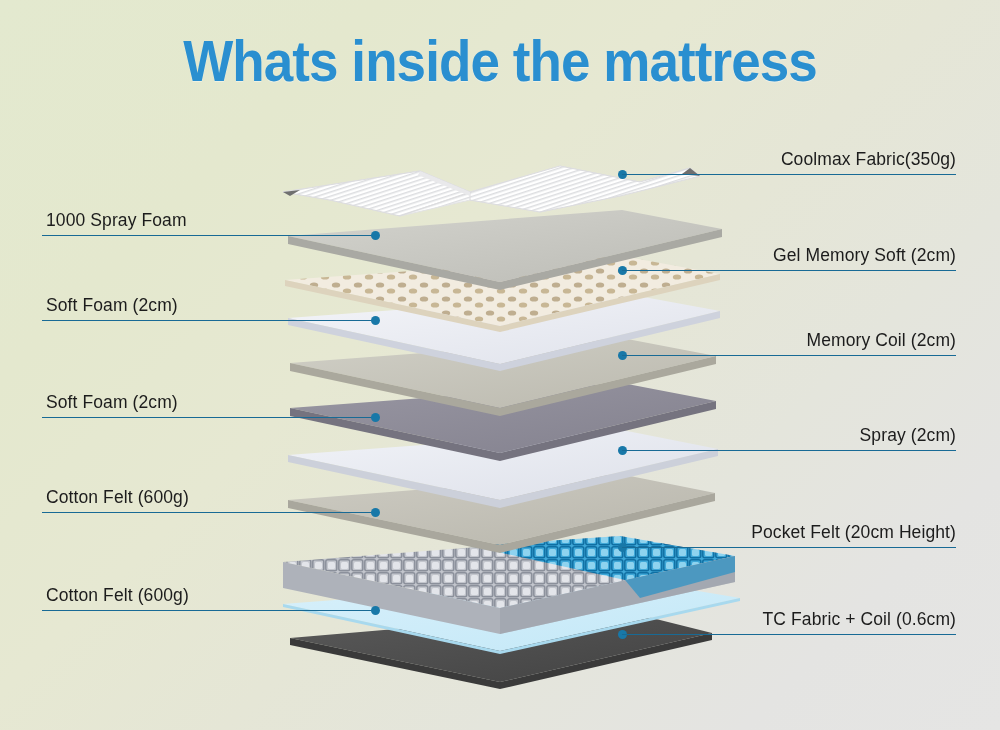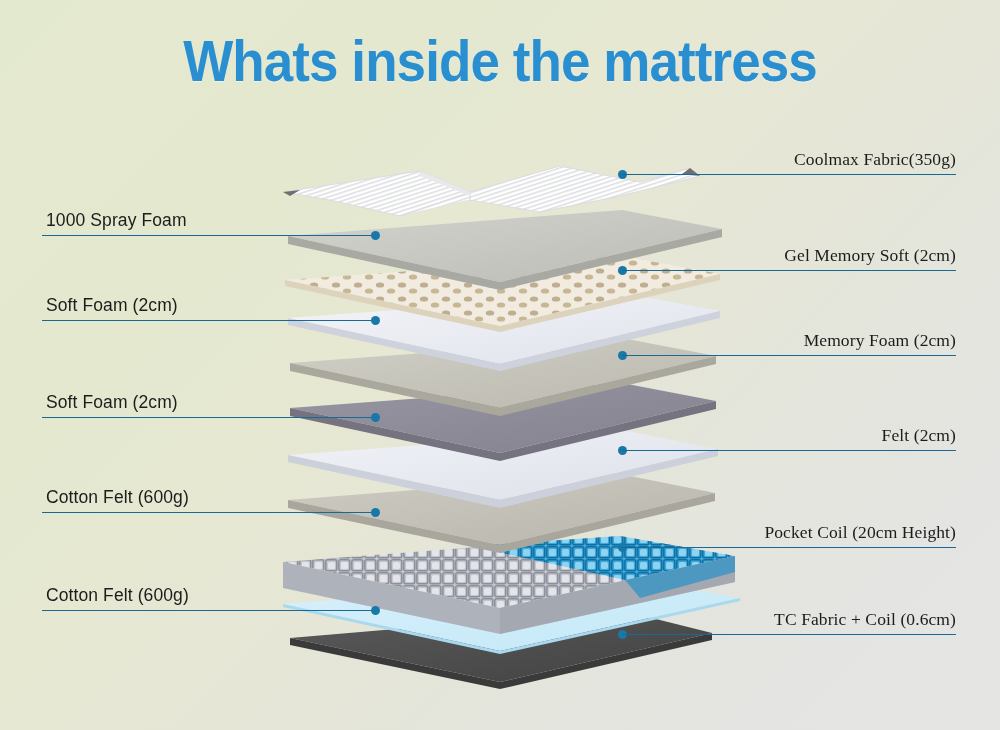--- a/index.html
+++ b/index.html
@@ -59,21 +59,21 @@
     height: 0;
   }
   .callout .txt {
     position: absolute;
     bottom: 4px;
     font-size: 17.5px;
     color: #1c1c1c;
     white-space: nowrap;
     letter-spacing: 0.1px;
   }
-  .callout.right .txt { right: 0; font-family: Liberation Serif, serif; }
+  .callout.right .txt { right: 0; }
   .callout.left  .txt { left: 4px; }
 
   .callout .rule {
     position: absolute;
     left: 0;
     top: 0;
     height: 1.4px;
     background: #186a95;
   }
   .callout .dot {
@@ -230,33 +230,33 @@
 
   <div class="callout right" style="left:622px; top:270px; width:334px;">
     <span class="dot"></span>
     <span class="rule" style="width:334px;"></span>
     <span class="txt">Gel Memory Soft (2cm)</span>
   </div>
 
   <div class="callout right" style="left:622px; top:355px; width:334px;">
     <span class="dot"></span>
     <span class="rule" style="width:334px;"></span>
-    <span class="txt">Memory Foam (2cm)</span>
+    <span class="txt">Memory Coil (2cm)</span>
   </div>
 
   <div class="callout right" style="left:622px; top:450px; width:334px;">
     <span class="dot"></span>
     <span class="rule" style="width:334px;"></span>
-    <span class="txt">Felt (2cm)</span>
+    <span class="txt">Spray (2cm)</span>
   </div>
 
   <div class="callout right" style="left:622px; top:547px; width:334px;">
     <span class="dot"></span>
     <span class="rule" style="width:334px;"></span>
-    <span class="txt">Pocket Coil (20cm Height)</span>
+    <span class="txt">Pocket Felt (20cm Height)</span>
   </div>
 
   <div class="callout right" style="left:622px; top:634px; width:334px;">
     <span class="dot"></span>
     <span class="rule" style="width:334px;"></span>
     <span class="txt">TC Fabric + Coil (0.6cm)</span>
   </div>
 
   <div class="callout left" style="left:42px; top:235px; width:334px;">
     <span class="rule" style="width:334px;"></span>

